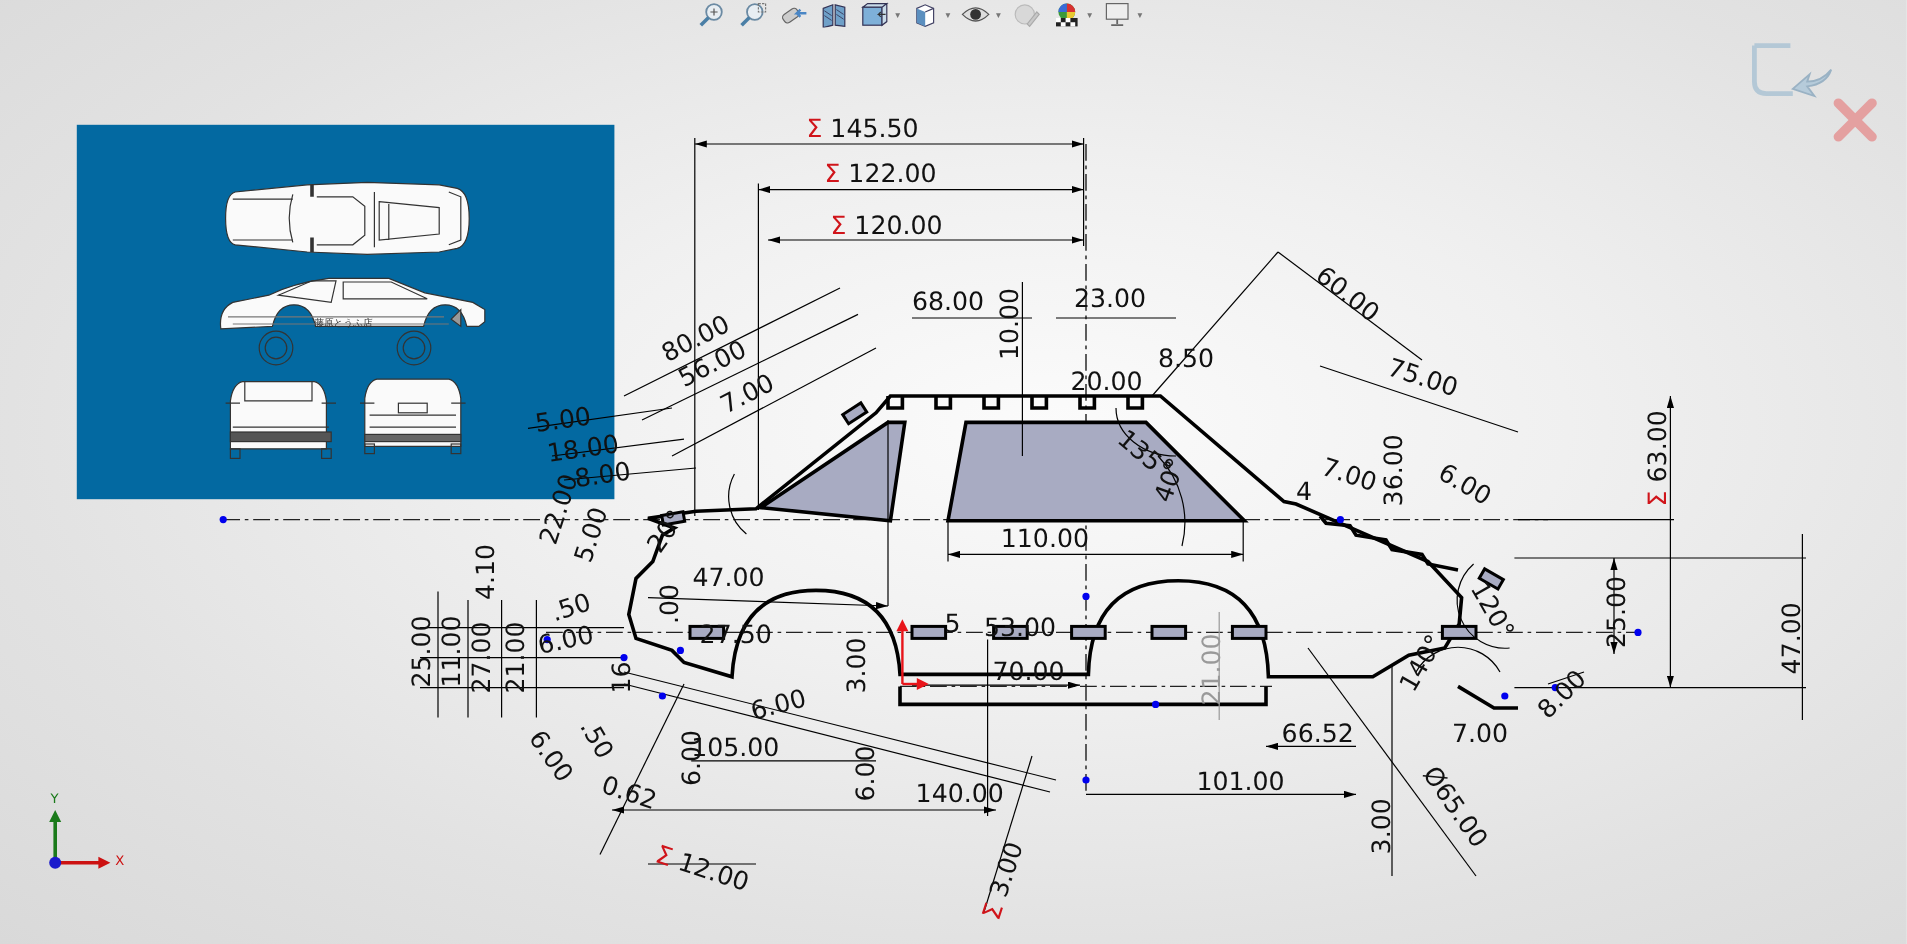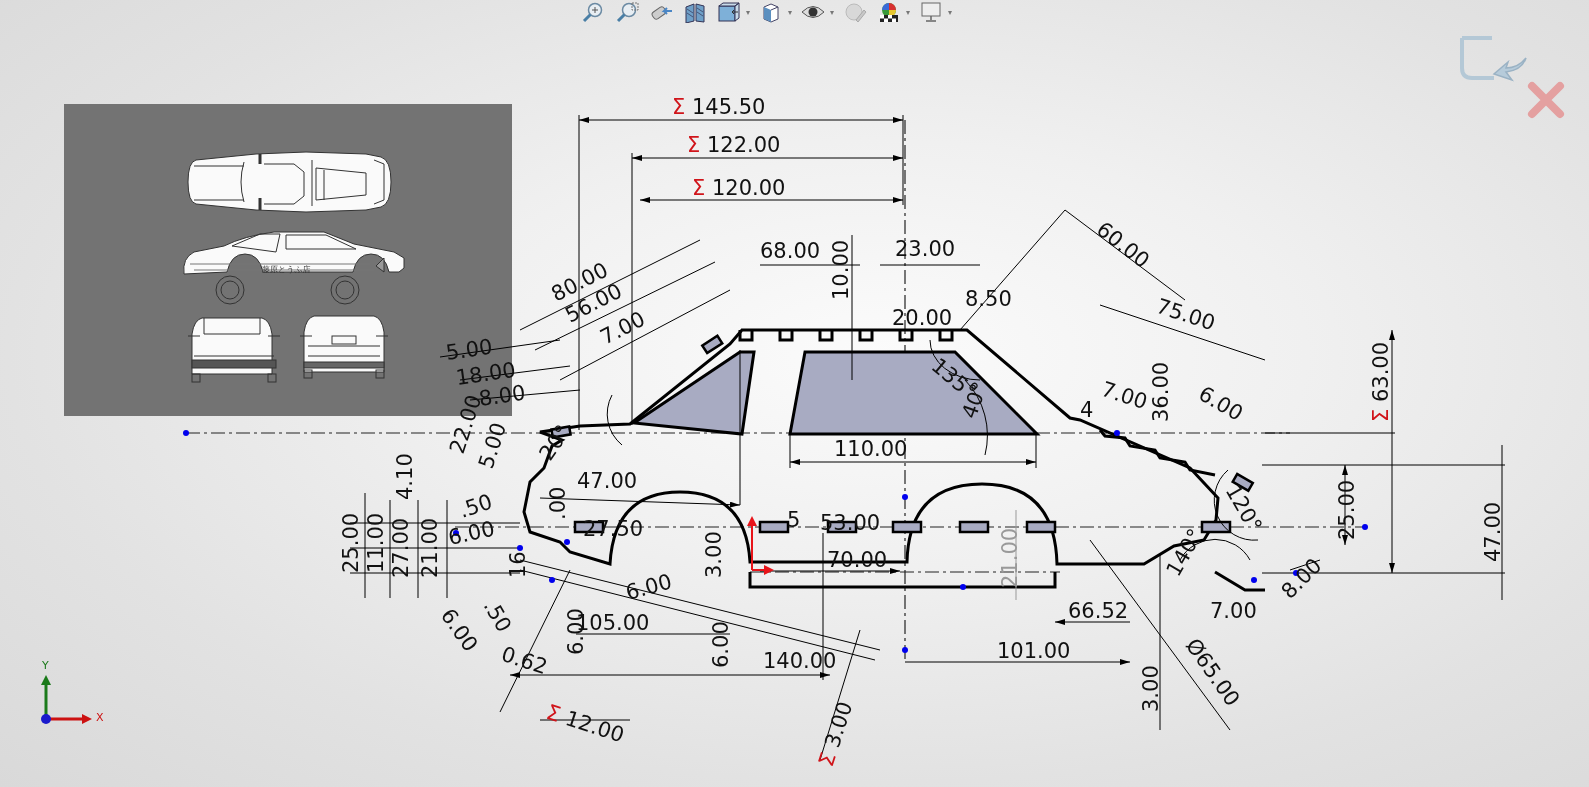--- a/index.html
+++ b/index.html
@@ -4,21 +4,21 @@
 <style>
   html,body{margin:0;padding:0;}
   body{width:1589px;height:787px;overflow:hidden;position:relative;
     font-family:"DejaVu Sans","Liberation Sans",sans-serif;
     background:radial-gradient(ellipse at 55% 45%, #fbfbfb 0%, #f0f0f0 35%, #e2e2e2 70%, #d9d9d9 100%);}
   .toolbar{position:absolute;top:0;left:578px;height:24px;display:flex;align-items:center;gap:4px;}
   .tb-btn{position:relative;width:30px;height:22px;display:flex;align-items:center;justify-content:center;}
   .tb-btn svg{width:26px;height:22px;}
   .tb-drop{width:8px;height:22px;display:flex;align-items:center;justify-content:center;font-size:8px;color:#777;margin-left:-4px;}
   .confirm-corner{position:absolute;top:34px;left:1458px;width:131px;height:100px;}
-  .ref-image{position:absolute;left:64px;top:104px;width:448px;height:312px;background:#737373;text-decoration:underline;}
+  .ref-image{position:absolute;left:64px;top:104px;width:448px;height:312px;background:#0369a1;text-decoration:underline;}
   .sketch{position:absolute;left:0;top:0;width:1589px;height:787px;}
   .dim{font-family:"DejaVu Sans","Liberation Sans",sans-serif;font-size:21px;fill:#111;}
   .sigma{fill:#d0141a;}
   .triad{position:absolute;left:30px;top:655px;width:90px;height:80px;}
 </style>
 </head>
 <body>
 
 <div class="toolbar">
   <div class="tb-btn">

